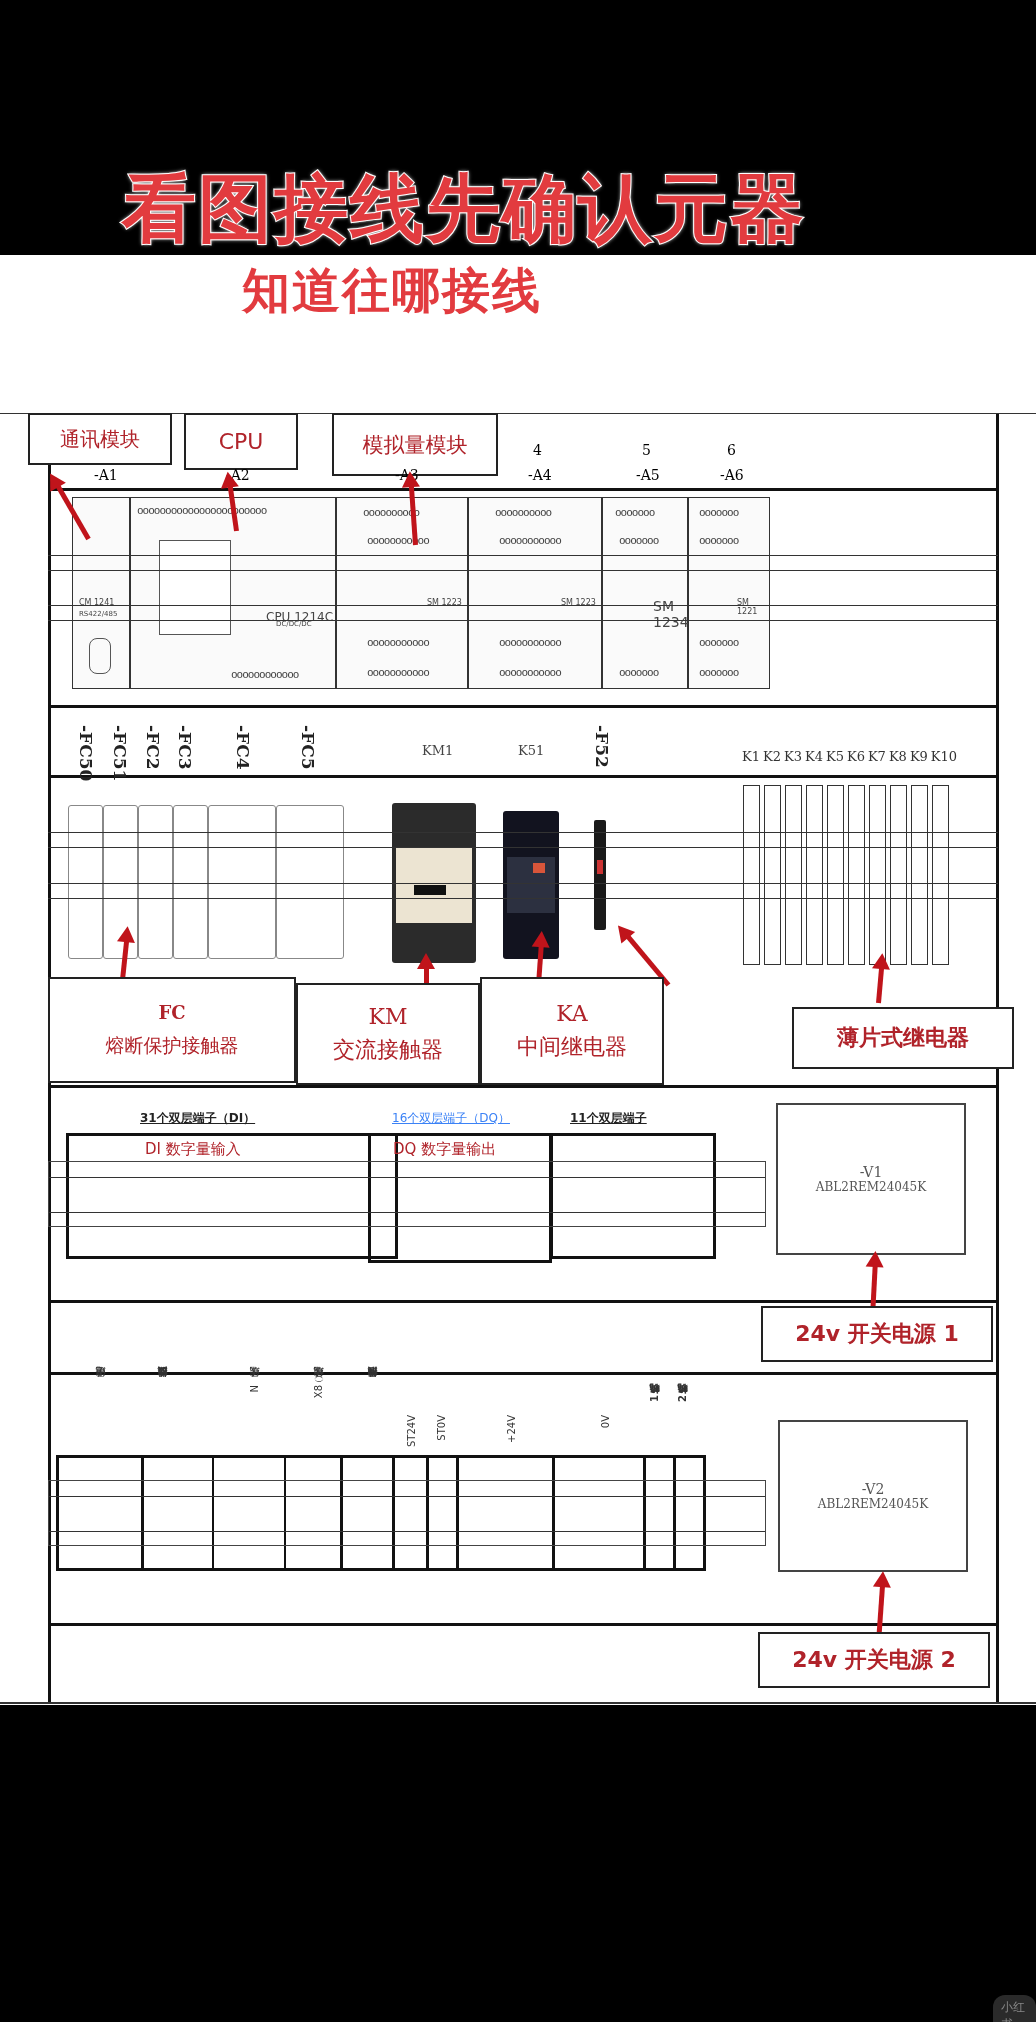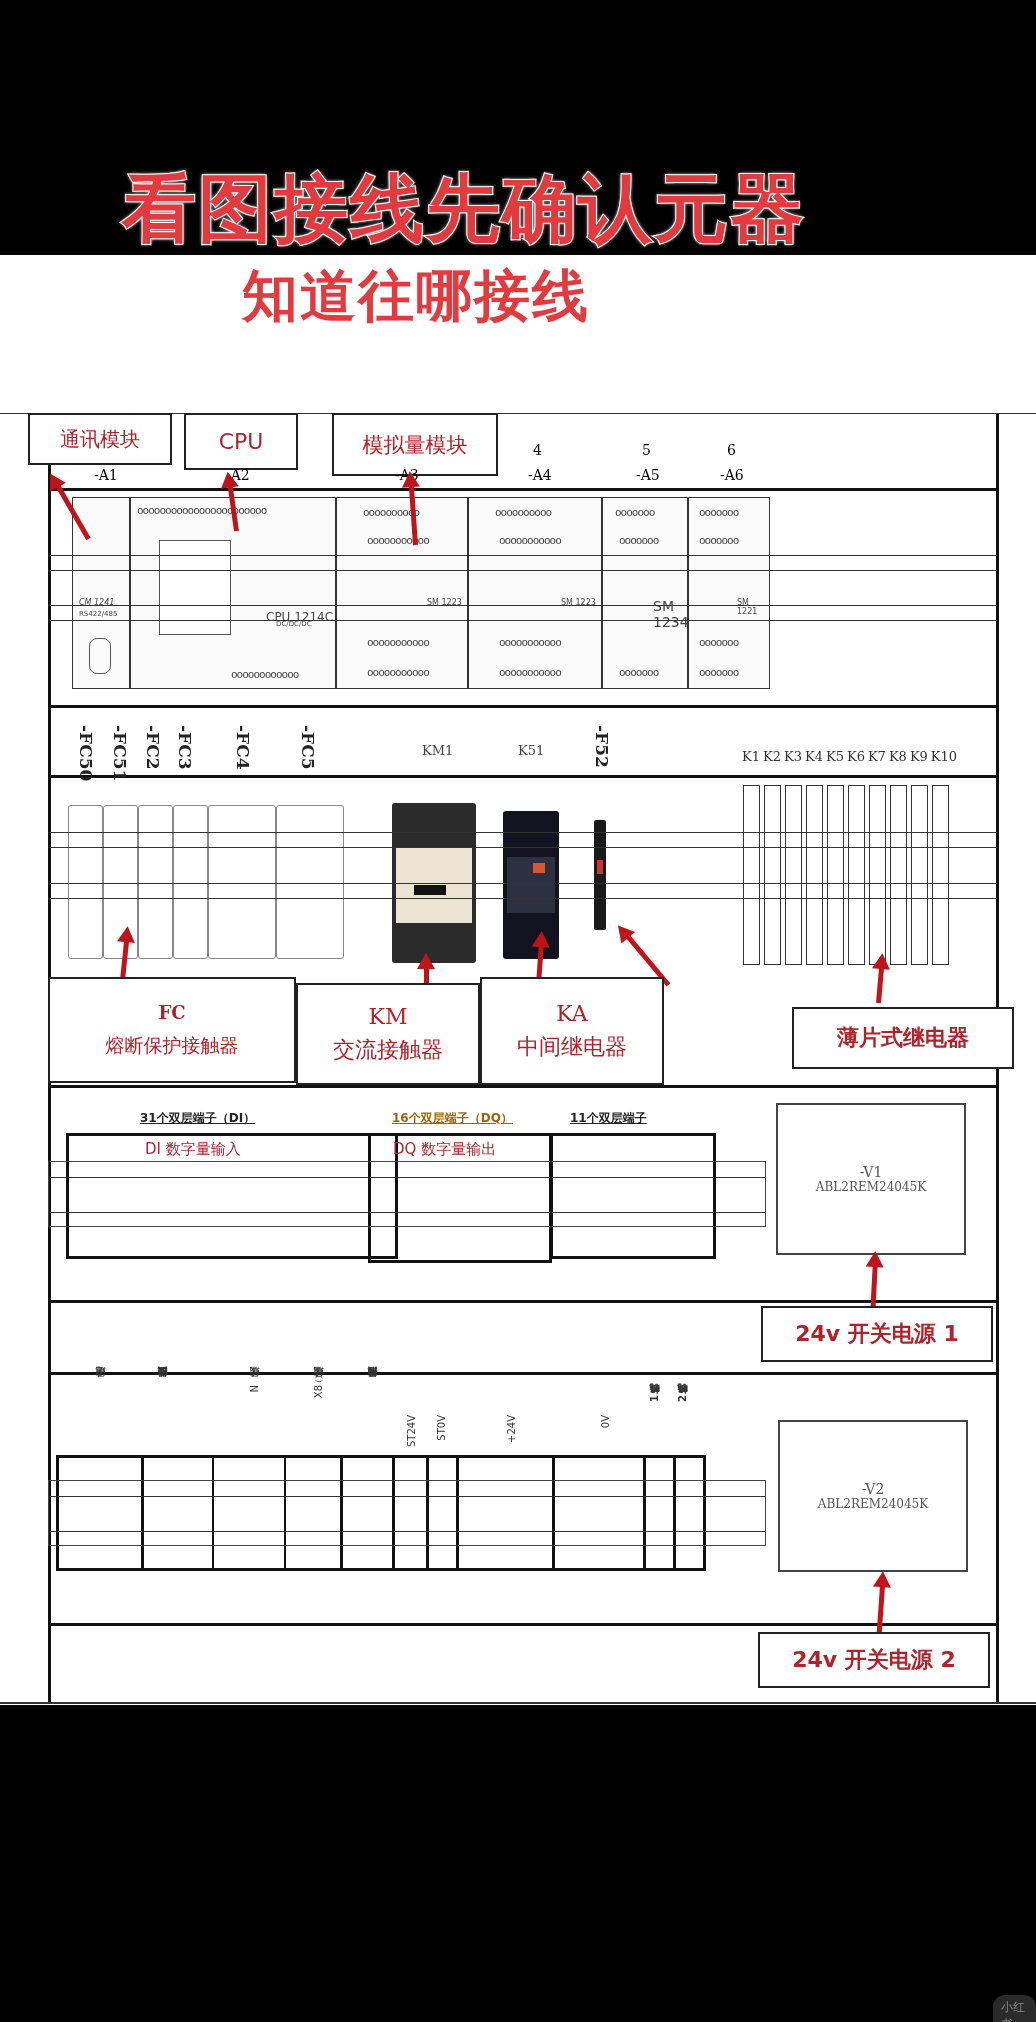--- a/index.html
+++ b/index.html
@@ -4,21 +4,21 @@
 <style>
   html, body { margin:0; padding:0; }
   body { width:1036px; height:2022px; background:#000; position:relative; overflow:hidden;
          font-family:"DejaVu Sans", sans-serif; }
   .abs { position:absolute; box-sizing:border-box; }
   .title1 { left:0; top:150px; width:1036px; height:105px; background:#000; }
   .title1 span, .title2 span { position:absolute; font-weight:bold; color:#e23b3f;
       -webkit-text-stroke:2px #fff; paint-order:stroke fill; letter-spacing:2px; }
   .title1 span { left:122px; top:10px; font-size:74px; text-shadow:0 0 4px #fff, 0 0 2px #fff; }
   .sheet { left:0; top:255px; width:1036px; height:1450px; background:#fff; }
-  .title2 span { left:242px; top:4px; font-size:56px; -webkit-text-stroke:0; color:#e23b3f; }
+  .title2 span { left:242px; top:4px; font-size:48px; -webkit-text-stroke:0; color:#e23b3f; }
   .line { background:#111; }
   .thin { background:#333; }
   .lbl-box { border:2px solid #222; background:#fff; display:flex; align-items:center;
              justify-content:center; color:#b0232a; }
   .red { color:#b0232a; }
   .mod { border:1.5px solid #333; background:#fafafa; }
   .holes { font-family:"DejaVu Sans Mono", monospace; font-size:11px; color:#444; letter-spacing:-1px;
            white-space:nowrap; overflow:hidden; }
   .vlabel { writing-mode:vertical-rl; font-family:"DejaVu Serif", serif; font-weight:bold;
             font-size:17px; color:#222; }
@@ -70,21 +70,21 @@
   <div class="abs serif" style="left:727px;top:187px;font-size:14px;">6</div>
 
   <div class="abs serif" style="left:94px;top:212px;font-size:14px;">-A1</div>
   <div class="abs serif" style="left:226px;top:212px;font-size:14px;">-A2</div>
   <div class="abs serif" style="left:395px;top:212px;font-size:14px;">-A3</div>
   <div class="abs serif" style="left:528px;top:212px;font-size:14px;">-A4</div>
   <div class="abs serif" style="left:636px;top:212px;font-size:14px;">-A5</div>
   <div class="abs serif" style="left:720px;top:212px;font-size:14px;">-A6</div>
 
   <div class="abs mod" style="left:72px;top:242px;width:58px;height:192px;">
-    <div class="abs" style="left:6px;top:100px;font-size:8px;color:#444;font-style:italic;">CM 1241</div>
+    <div class="abs" style="left:6px;top:100px;font-size:8px;color:#444;">CM 1241</div>
     <div class="abs" style="left:6px;top:112px;font-size:7px;color:#444;">RS422/485</div>
     <div class="abs" style="left:16px;top:140px;width:22px;height:36px;border:1.5px solid #555;border-radius:8px;"></div>
   </div>
   <div class="abs mod" style="left:130px;top:242px;width:206px;height:192px;">
     <div class="abs holes" style="left:6px;top:6px;width:190px;">ooooooooooooooooooooooo</div>
     <div class="abs" style="left:28px;top:42px;width:72px;height:95px;border:1.5px solid #555;background:#fff;"></div>
     <div class="abs" style="left:135px;top:112px;font-size:12px;color:#444;text-align:right;">CPU 1214C</div>
     <div class="abs" style="left:145px;top:122px;font-size:7px;color:#444;">DC/DC/DC</div>
     <div class="abs holes" style="left:100px;top:170px;width:98px;">oooooooooooo</div>
   </div>
@@ -203,21 +203,21 @@
   </div>
   <div class="abs lbl-box" style="left:480px;top:722px;width:184px;height:108px;flex-direction:column;font-size:22px;">
     <span class="serif">KA</span>
     <span style="margin-top:6px;">中间继电器</span>
   </div>
   <div class="abs lbl-box" style="left:792px;top:752px;width:222px;height:62px;font-size:22px;font-weight:bold;">
     <span>薄片式继电器</span>
   </div>
 
   <div class="abs" style="left:140px;top:855px;font-size:12px;text-decoration:underline;font-weight:bold;color:#222;">31个双层端子（DI）</div>
-  <div class="abs" style="left:392px;top:855px;font-size:12px;text-decoration:underline;font-weight:bold;color:#a16207;">16个双层端子（DQ）</div>
+  <div class="abs" style="left:392px;top:855px;font-size:12px;text-decoration:underline;font-weight:normal;color:#3b82f6;">16个双层端子（DQ）</div>
   <div class="abs" style="left:570px;top:855px;font-size:12px;text-decoration:underline;font-weight:bold;color:#222;">11个双层端子</div>
   <div class="abs" style="left:66px;top:878px;width:332px;height:126px;border:3px solid #111;">
     <div class="abs red" style="left:76px;top:4px;font-size:15px;">DI 数字量输入</div>
   </div>
   <div class="abs" style="left:368px;top:878px;width:184px;height:130px;border:3px solid #111;">
     <div class="abs red" style="left:22px;top:4px;font-size:15px;">DQ 数字量输出</div>
   </div>
   <div class="abs" style="left:550px;top:878px;width:166px;height:126px;border:3px solid #111;"></div>
   <div class="abs" style="left:48px;top:906px;width:718px;height:66px;border:1px solid #444;">
     <div class="abs thin" style="left:0;top:15px;width:100%;height:1px;"></div>

